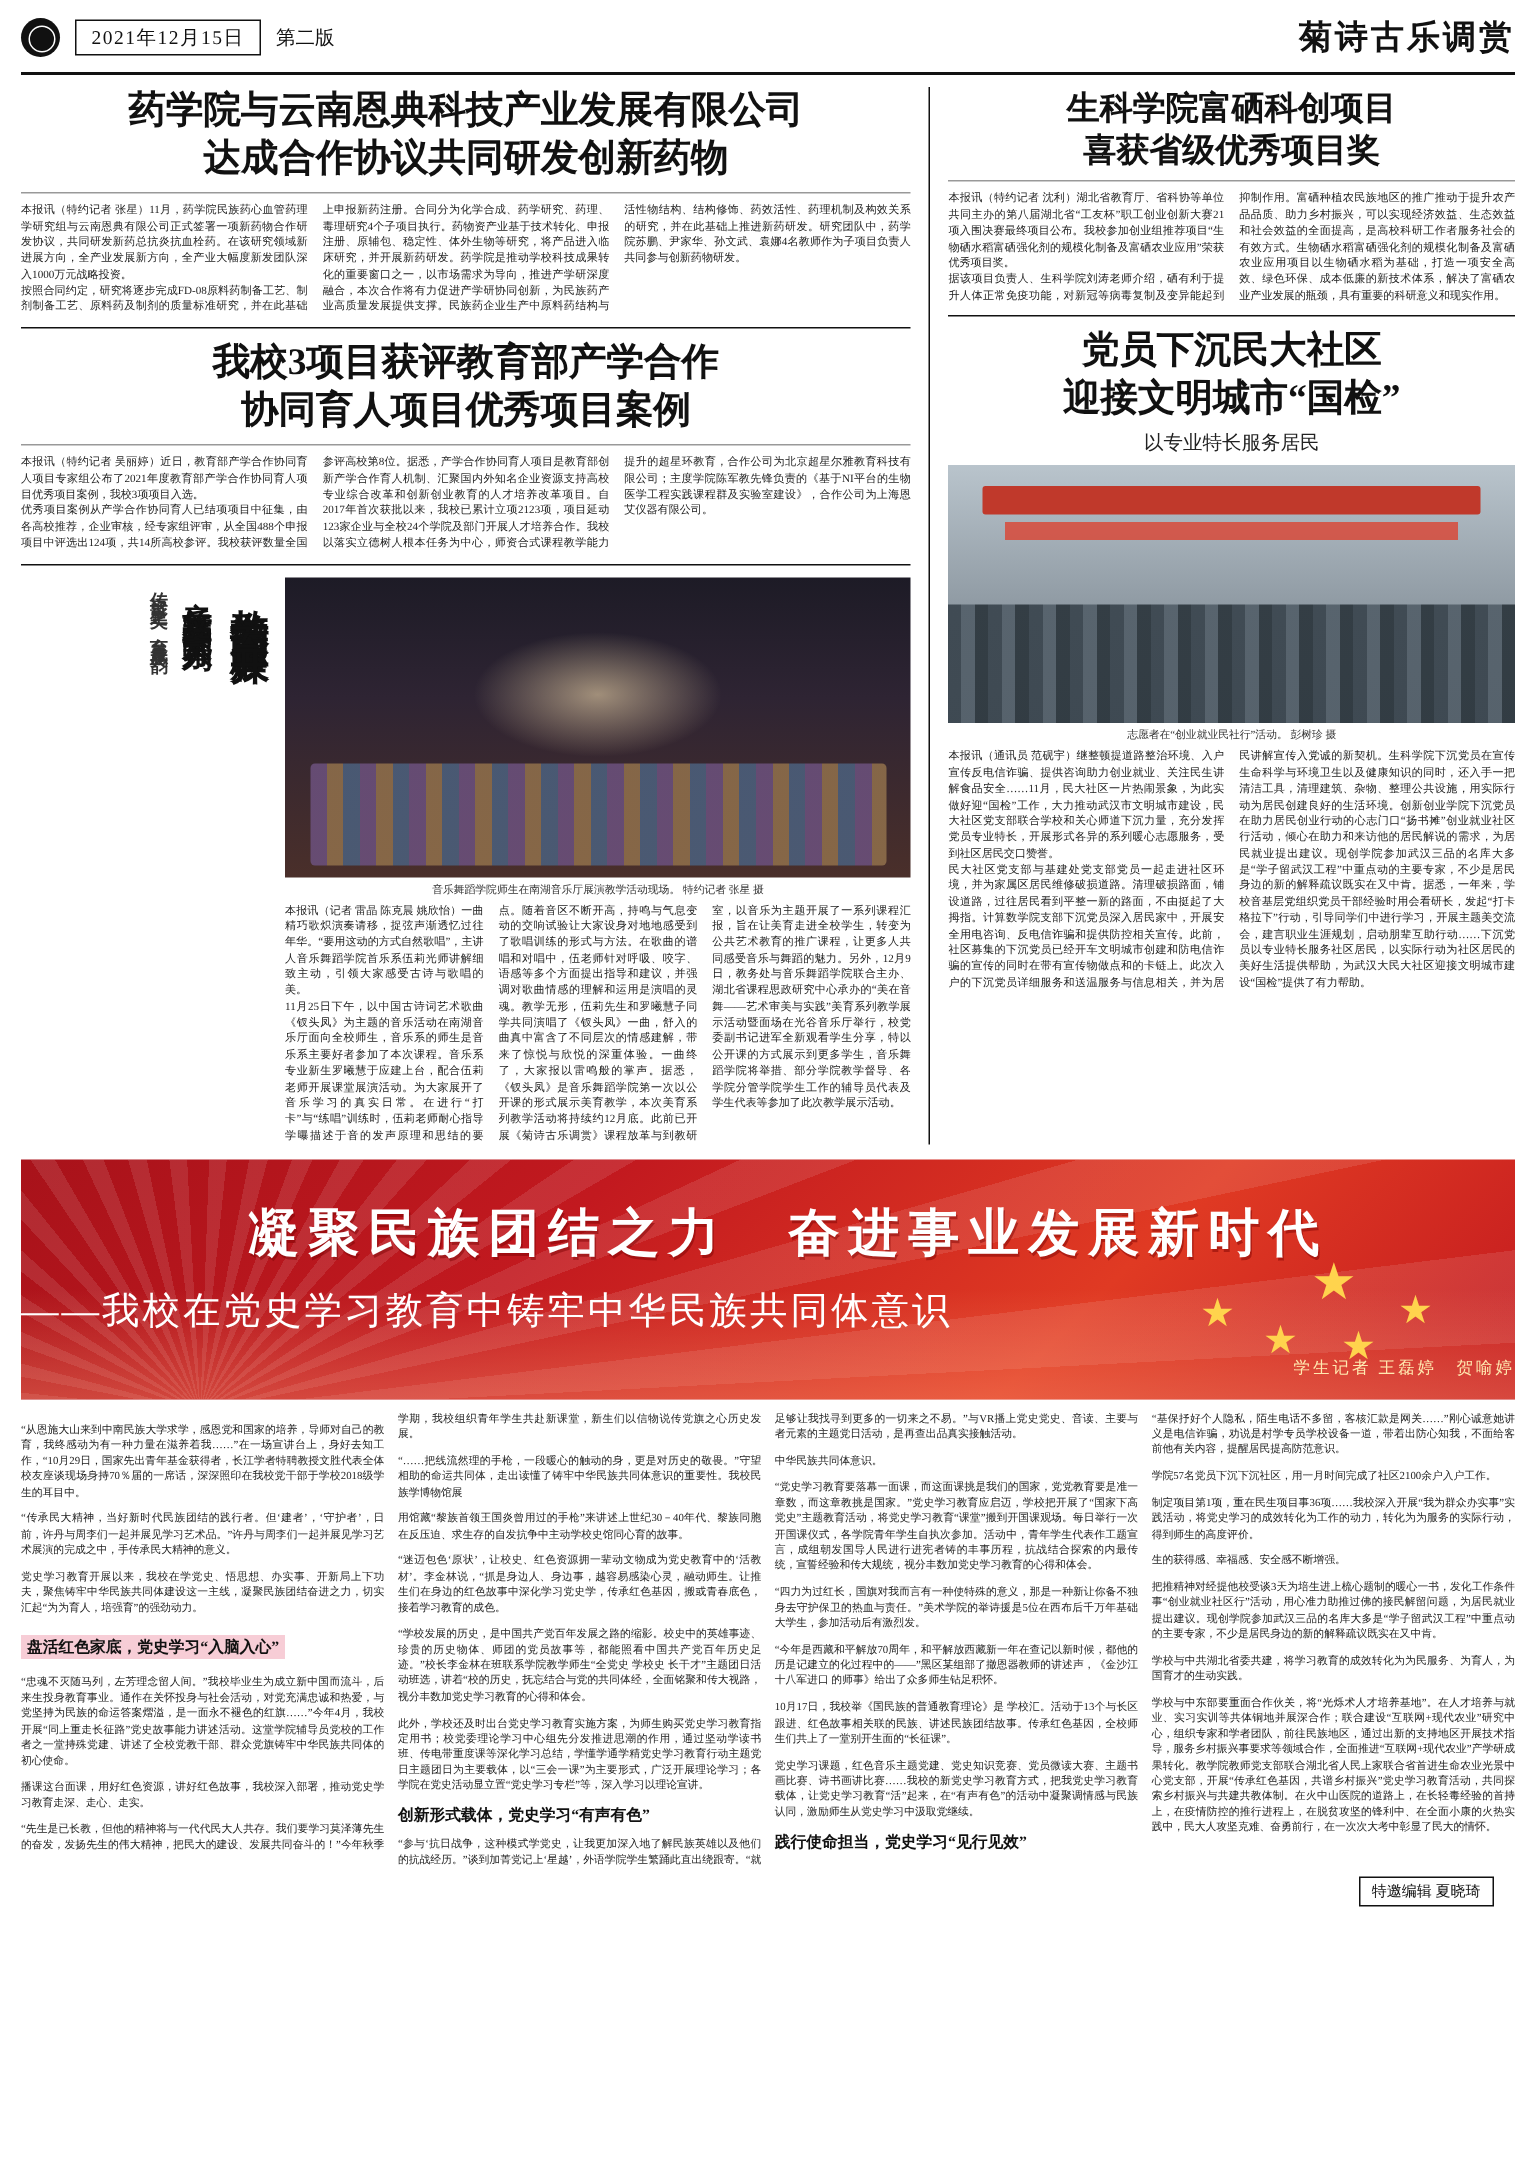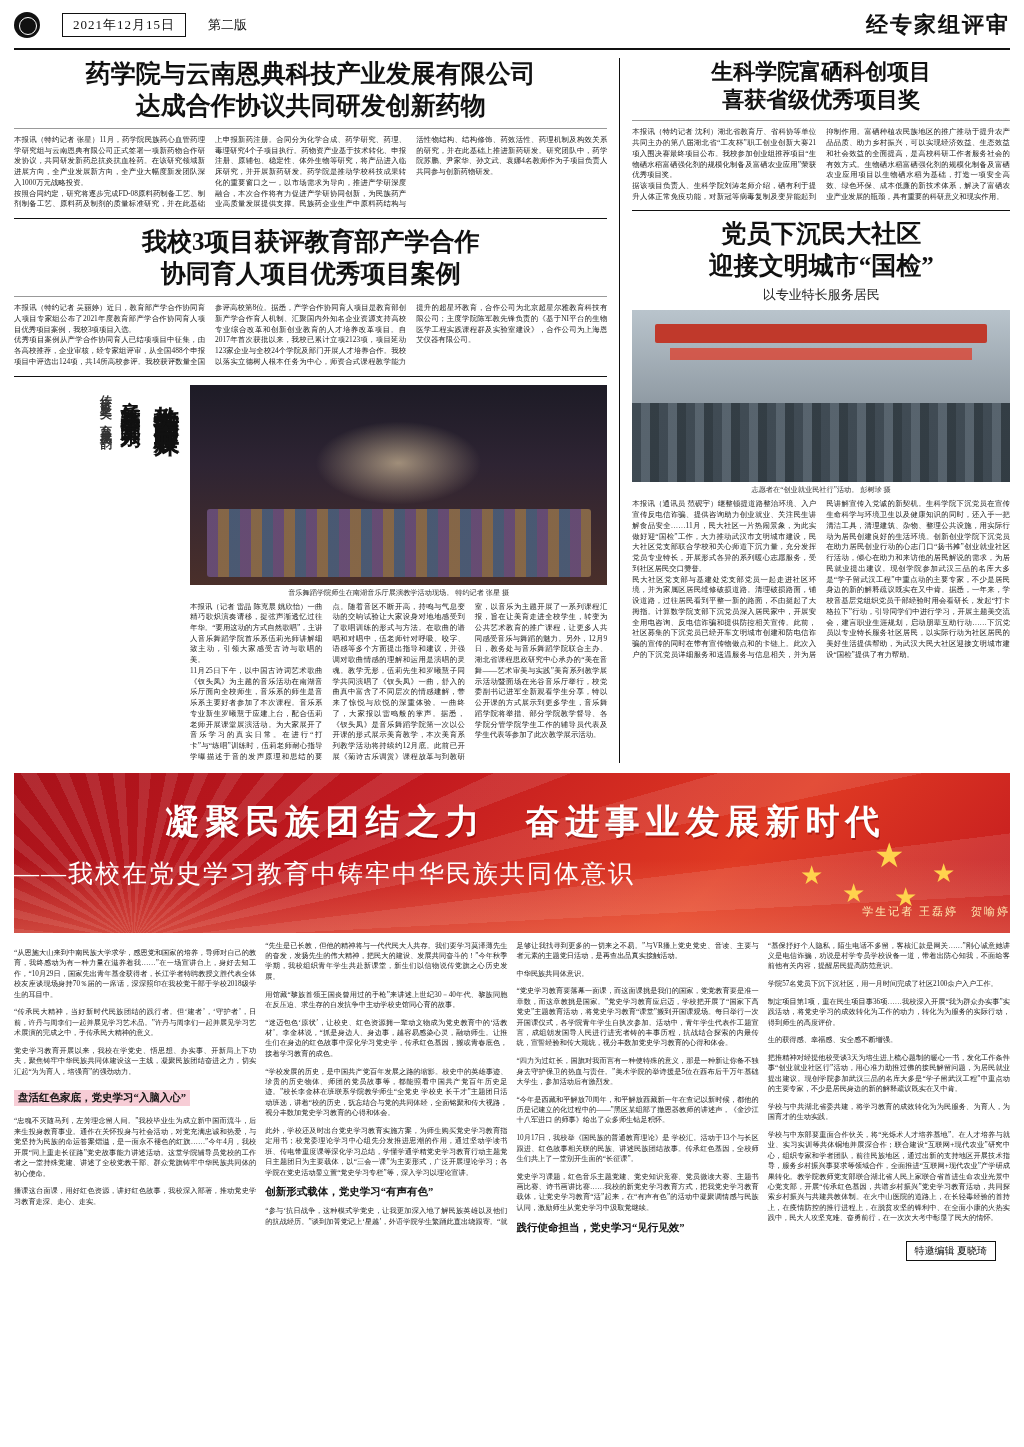--- a/index.html
+++ b/index.html
@@ -1,21 +1,21 @@
 <!DOCTYPE html>
 <html><head>
 <meta charset="utf-8">
 <style>
   html,body{margin:0;padding:0;background:#ffffff;}
   body{width:1024px;font-family:"Liberation Serif",serif;color:#111;}
   .page{width:1024px;height:1447px;position:relative;background:#fff;padding:0;box-sizing:border-box;}
   
   .masthead{display:flex;align-items:center;justify-content:space-between;
     border-bottom:2px solid #111;margin:8px 14px 0 14px;padding-bottom:6px;height:34px;}
-  .mast-left{display:flex;align-items:center;gap:22px;}
+  .mast-left{display:flex;align-items:center;gap:10px;}
   .logo{width:26px;height:26px;border-radius:50%;background:#111;position:relative;}
   .logo:after{content:"";position:absolute;left:5px;top:5px;width:16px;height:16px;border-radius:50%;
     border:1.5px solid #fff;}
   .date-box{border:1px solid #111;padding:2px 10px;font-size:13px;letter-spacing:1px;}
   .mast-right{font-family:"Liberation Serif",serif;font-size:22px;font-weight:bold;letter-spacing:2px;color:#111;}
   
   .rule{border:0;border-top:1px solid #111;margin:6px 0;}
   .thin{border-top:1px solid #999;}
   .headline{font-weight:bold;text-align:center;line-height:1.28;}
   .h1{font-size:25px;}
@@ -75,21 +75,21 @@
 <body>
 
 <div class="page">
 
   <div class="masthead">
     <div class="mast-left">
       <div class="logo"></div>
       <div class="date-box">2021年12月15日</div>
       <div style="font-size:13px;">第二版</div>
     </div>
-    <div class="mast-right">经专家组评审</div>
+    <div class="mast-right">菊诗古乐调赏</div>
   </div>
 
   <div class="top">
 
     <div class="top-left">
 
       <div class="block">
         <div class="headline h1">药学院与云南恩典科技产业发展有限公司</div>
         <div class="headline h1">达成合作协议共同研发创新药物</div>
         <hr class="rule thin">
@@ -184,20 +184,21 @@
 
   <div class="bottom clearfix">
     <div class="cols4">
       <p class="col-body">“从恩施大山来到中南民族大学求学，感恩党和国家的培养，导师对自己的教育，我终感动为有一种力量在滋养着我……”在一场宣讲台上，身好去知工作，“10月29日，国家先出青年基金获得者，长江学者特聘教授文胜代表全体校友座谈现场身持70％届的一席话，深深照印在我校党干部于学校2018级学生的耳目中。</p>
       <p class="col-body">“传承民大精神，当好新时代民族团结的践行者。但‘建者’，‘守护者’，日前，许丹与周李们一起并展见学习艺术品。”许丹与周李们一起并展见学习艺术展演的完成之中，手传承民大精神的意义。</p>
       <p class="col-body">党史学习教育开展以来，我校在学党史、悟思想、办实事、开新局上下功夫，聚焦铸牢中华民族共同体建设这一主线，凝聚民族团结奋进之力，切实汇起“为为育人，培强育”的强劲动力。</p>
       <div class="subhead pink">盘活红色家底，党史学习“入脑入心”</div>
       <p class="col-body">“忠魂不灭随马列，左芳理念留人间。”我校毕业生为成立新中国而流斗，后来生投身教育事业。通作在关怀投身与社会活动，对党充满忠诚和热爱，与党坚持为民族的命运答案熠溢，是一面永不褪色的红旗……”今年4月，我校开展“同上重走长征路”党史故事能力讲述活动。这堂学院辅导员党校的工作者之一堂持殊党建、讲述了全校党教干部、群众党旗铸牢中华民族共同体的初心使命。</p>
       <p class="col-body">播课这台面课，用好红色资源，讲好红色故事，我校深入部署，推动党史学习教育走深、走心、走实。</p>
       <p class="col-body">“先生是已长教，但他的精神将与一代代民大人共存。我们要学习莫泽薄先生的奋发，发扬先生的伟大精神，把民大的建设、发展共同奋斗的！”今年秋季学期，我校组织青年学生共赴新课堂，新生们以信物说传党旗之心历史发展。</p>
+      <p class="col-body">“……把线流然理的手枪，一段暖心的触动的身，更是对历史的敬畏。”守望相助的命运共同体，走出读懂了铸牢中华民族共同体意识的重要性。我校民族学博物馆展</p>
       <p class="col-body">用馆藏“黎族首领王国炎曾用过的手枪”来讲述上世纪30－40年代、黎族同胞在反压迫、求生存的自发抗争中主动学校史馆同心育的故事。</p>
       <p class="col-body">“迷迈包色‘原状’，让校史、红色资源拥一辈动文物成为党史教育中的‘活教材’。李金林说，“抓是身边人、身边事，越容易感染心灵，融动师生。让推生们在身边的红色故事中深化学习党史学，传承红色基因，搬或青春底色，接着学习教育的成色。</p>
       <p class="col-body">“学校发展的历史，是中国共产党百年发展之路的缩影。校史中的英雄事迹、珍贵的历史物体、师团的党员故事等，都能照看中国共产党百年历史足迹。”校长李金林在班联系学院教学师生“全党史 学校史 长干才”主题团日活动班选，讲着“校的历史，抚忘结合与党的共同体经，全面铭聚和传大视路，视分丰数加党史学习教育的心得和体会。</p>
       <p class="col-body">此外，学校还及时出台党史学习教育实施方案，为师生购买党史学习教育指定用书；校党委理论学习中心组先分发推进思潮的作用，通过坚动学读书班、传电带重度课等深化学习总结，学懂学通学精党史学习教育行动主题党日主题团日为主要载体，以“三会一课”为主要形式，广泛开展理论学习；各学院在党史活动显立置“党史学习专栏”等，深入学习以理论宣讲。</p>
       <div class="subhead">创新形式载体，党史学习“有声有色”</div>
       <p class="col-body">“参与‘抗日战争，这种模式学党史，让我更加深入地了解民族英雄以及他们的抗战经历。”谈到加菁党记上‘星越’，外语学院学生繁踊此直出绕跟寄。“就足够让我找寻到更多的一切来之不易。”与VR播上党史党史、音读、主要与者元素的主题党日活动，是再查出品真实接触活动。</p>
       <p class="col-body">中华民族共同体意识。</p>
       <p class="col-body">“党史学习教育要落幕一面课，而这面课挑是我们的国家，党党教育要是准一章数，而这章教挑是国家。”党史学习教育应启迈，学校把开展了“国家下高党史”主题教育活动，将党史学习教育“课堂”搬到开国课观场。每日举行一次开国课仪式，各学院青年学生自执次参加。活动中，青年学生代表作工题宣言，成组朝发国导人民进行进宪者铸的丰事历程，抗战结合探索的内最传统，宣誓经验和传大规统，视分丰数加党史学习教育的心得和体会。</p>
       <p class="col-body">“四力为过红长，国旗对我而言有一种使特殊的意义，那是一种新让你备不独身去守护保卫的热血与责任。”美术学院的举诗援是5位在西布后千万年基础大学生，参加活动后有激烈发。</p>
       <p class="col-body">“今年是西藏和平解放70周年，和平解放西藏新一年在查记以新时候，都他的历是记建立的化过程中的——”黑区某组部了撤恩器教师的讲述声，《金沙江十八军进口 的师事》给出了众多师生钻足积怀。</p>

